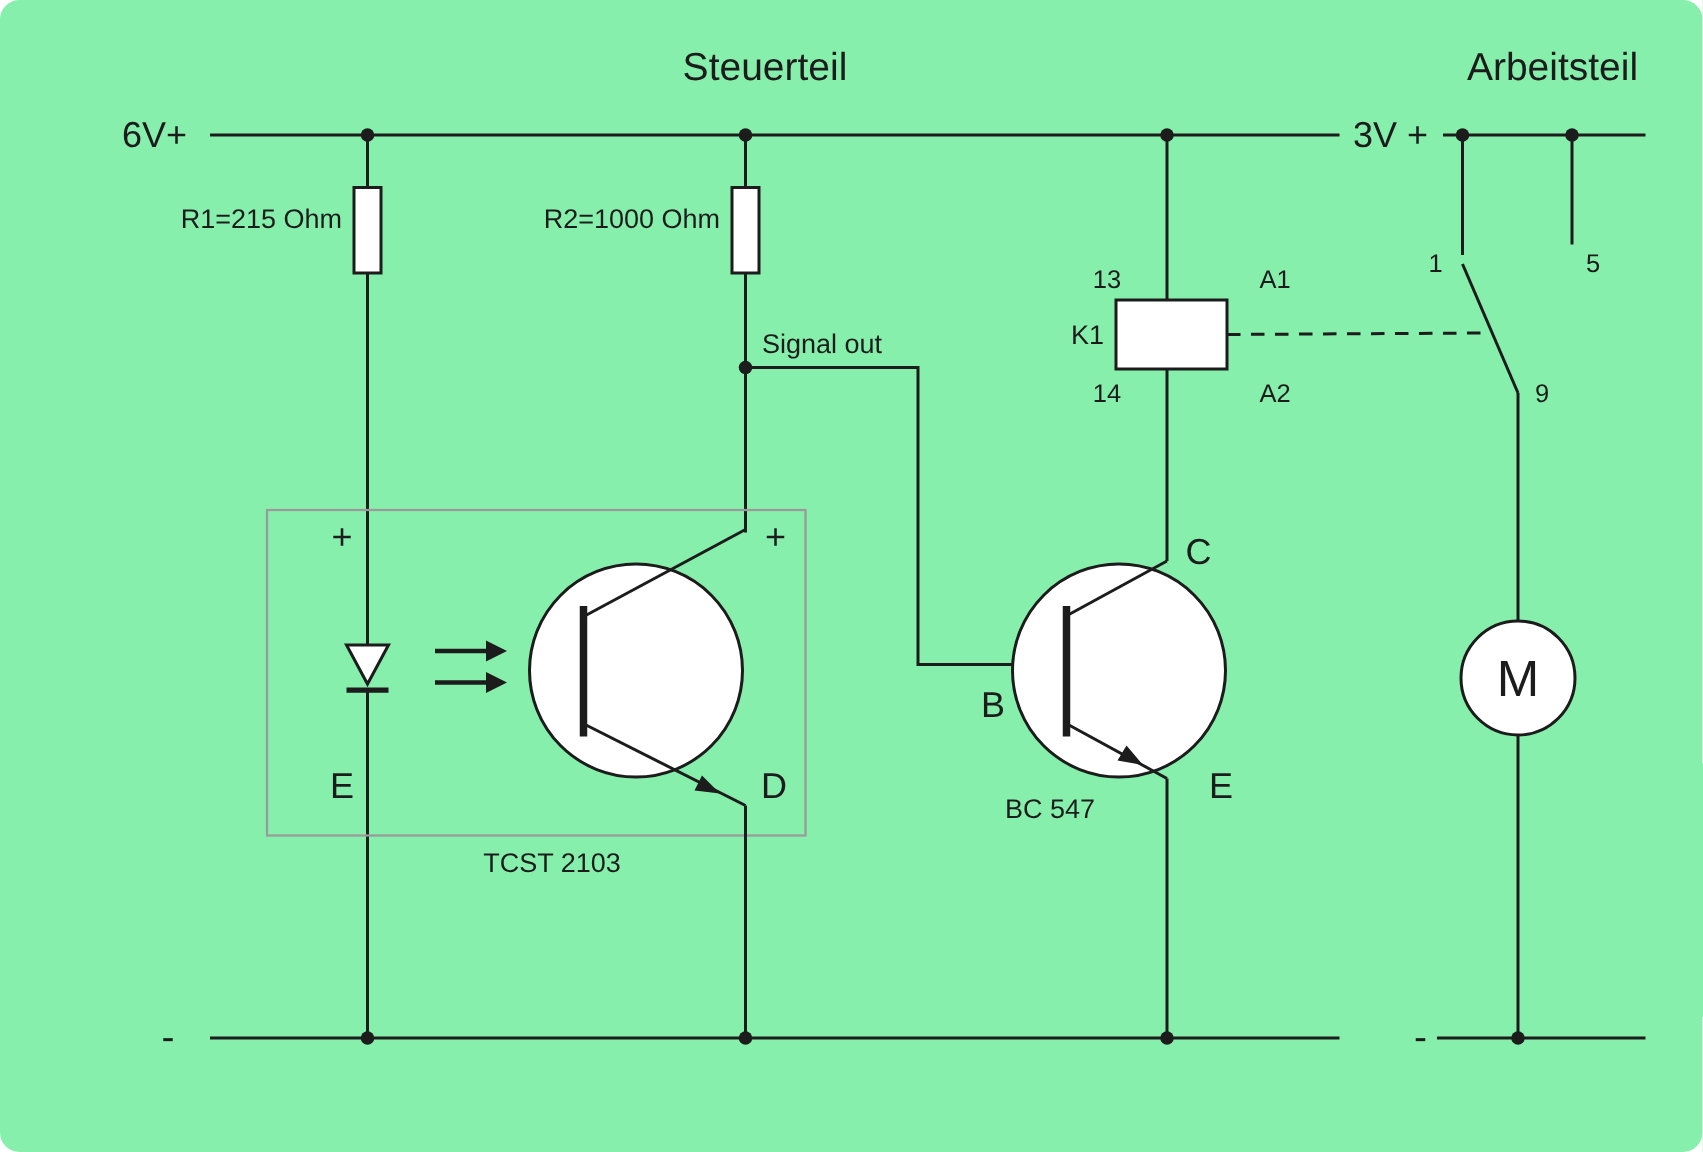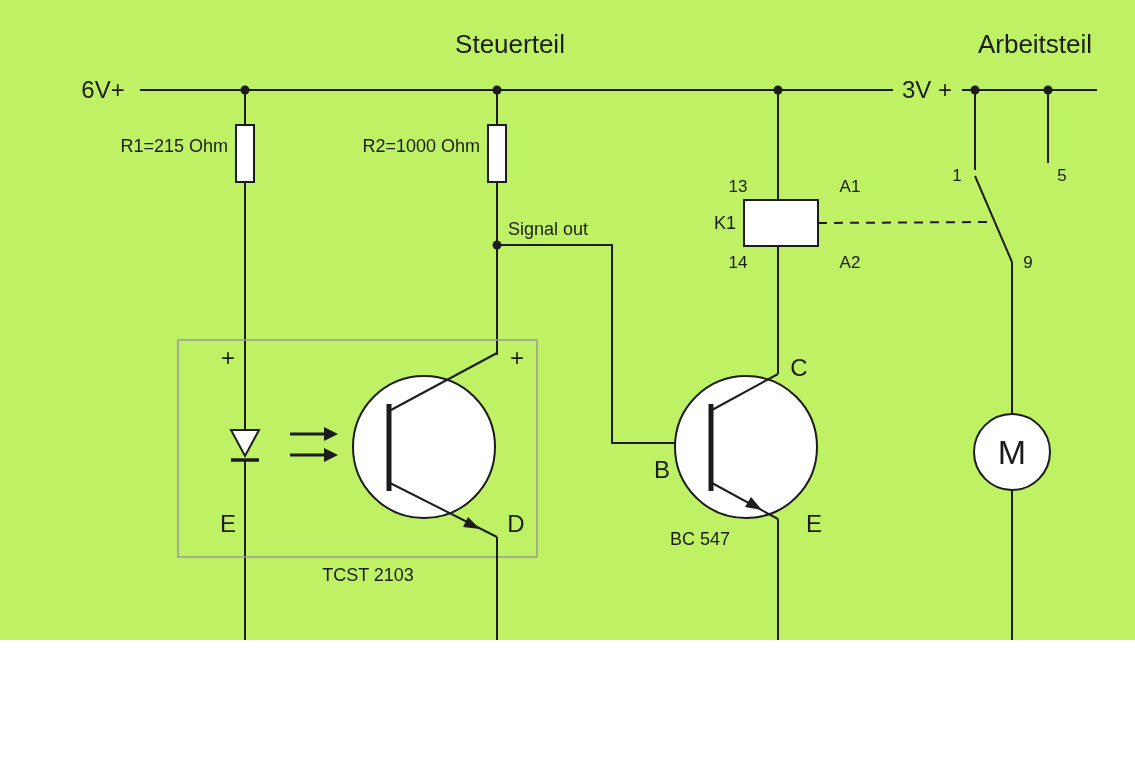--- a/index.html
+++ b/index.html
@@ -3,24 +3,25 @@
 <meta charset="utf-8">
 <style>
   html, body {
     margin: 0;
     padding: 0;
     background: #ffffff;
   }
   .stage {
     position: relative;
     width: 1135px;
-    height: 640px;
-    background: #bef264;
+    height: 768px;
+    background: #86efac;
     font-family: "Liberation Sans", sans-serif;
     overflow: hidden;
+    border-radius: 13px;
   }
   svg { display: block; }
   .wire   { stroke: #1c1c1c; stroke-width: 2; fill: none; }
   .thick  { stroke: #1c1c1c; stroke-width: 5; fill: none; }
   .part   { stroke: #1c1c1c; stroke-width: 2; fill: #ffffff; }
   .solid  { fill: #1c1c1c; stroke: none; }
   .dashed { stroke: #1c1c1c; stroke-width: 2; fill: none; stroke-dasharray: 9 7; }
   .frame  { stroke: #9a9a9a; stroke-width: 1.5; fill: none; }
   text    { fill: #1c1c1c; font-family: "Liberation Sans", sans-serif; }
   .t-title { font-size: 26px; }

